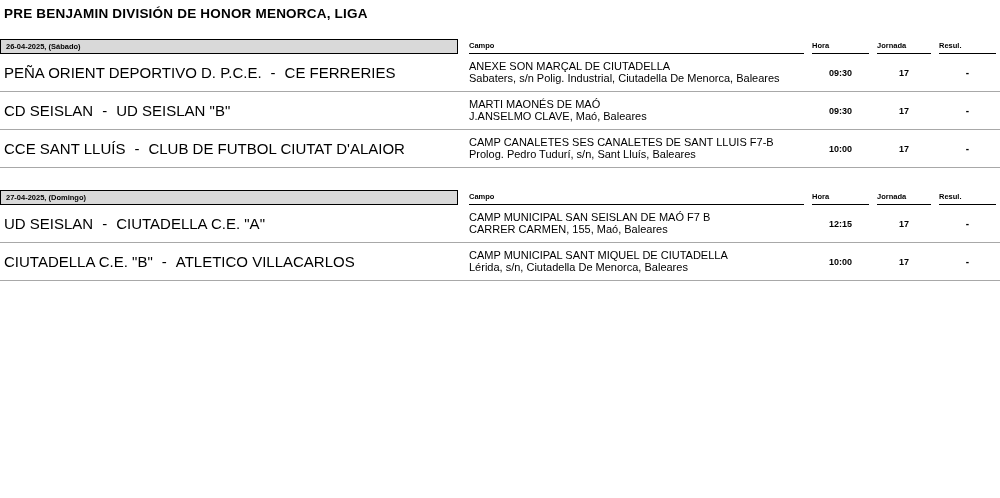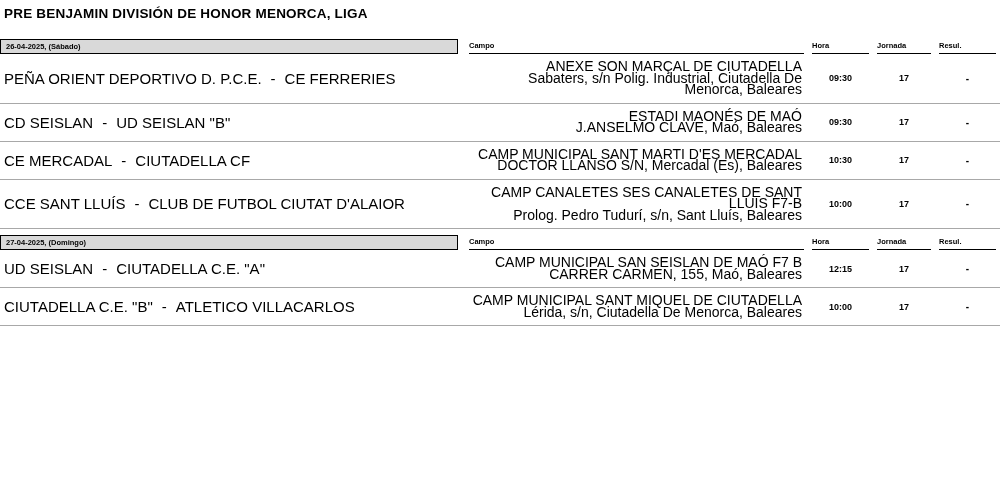--- a/index.html
+++ b/index.html
@@ -16,21 +16,21 @@
 
   .page-title {
     font-size: 13.5px;
     font-weight: bold;
     letter-spacing: 0.2px;
     padding: 6px 0 0 4px;
     margin: 0 8px 18px 0;
     white-space: nowrap;
   }
 
-  .group { width: 1000px; margin-bottom: 6px; }
+  .group { width: 1000px; margin-bottom: 22px; }
 
   table.sched {
     width: 1000px;
     border-collapse: collapse;
     table-layout: fixed;
   }
   col.c-match  { width: 463px; }
   col.c-venue  { width: 345px; }
   col.c-hora   { width: 65px; }
   col.c-jorn   { width: 62px; }
@@ -73,22 +73,22 @@
   }
   tr.match > td.match-cell {
     font-size: 15px;
     text-align: left;
     padding-left: 4px;
     white-space: nowrap;
     overflow: hidden;
   }
   .vs { display: inline-block; padding: 0 9px; }
   tr.match > td.venue-cell {
-    font-size: 14px;
-    text-align: right;
+    font-size: 11px;
+    text-align: left;
     line-height: 11.5px;
     padding-left: 6px;
     padding-right: 6px;
   }
   .venue-name { display: block; }
   .venue-addr { display: block; }
   tr.match > td.hora-cell,
   tr.match > td.jorn-cell,
   tr.match > td.res-cell {
     font-size: 9px;
@@ -139,34 +139,24 @@
                 <span class="venue-name">ANEXE SON MARÇAL DE CIUTADELLA</span>
                 <span class="venue-addr">Sabaters, s/n Polig. Industrial, Ciutadella De Menorca, Baleares</span>
               </td>
               <td class="hora-cell">09:30</td>
               <td class="jorn-cell">17</td>
               <td class="res-cell">-</td>
             </tr>
             <tr class="match">
               <td class="match-cell"><span>CD SEISLAN</span><span class="vs">-</span><span>UD SEISLAN "B"</span></td>
               <td class="venue-cell">
-                <span class="venue-name">ESTADI MAONÉS DE MAÓ</span>
+                <span class="venue-name">MARTI MAONÉS DE MAÓ</span>
                 <span class="venue-addr">J.ANSELMO CLAVE, Maó, Baleares</span>
               </td>
               <td class="hora-cell">09:30</td>
-              <td class="jorn-cell">17</td>
-              <td class="res-cell">-</td>
-            </tr>
-            <tr class="match">
-              <td class="match-cell"><span>CE MERCADAL</span><span class="vs">-</span><span>CIUTADELLA CF</span></td>
-              <td class="venue-cell">
-                <span class="venue-name">CAMP MUNICIPAL SANT MARTI D'ES MERCADAL</span>
-                <span class="venue-addr">DOCTOR LLANSÓ S/N, Mercadal (Es), Baleares</span>
-              </td>
-              <td class="hora-cell">10:30</td>
               <td class="jorn-cell">17</td>
               <td class="res-cell">-</td>
             </tr>
             <tr class="match">
               <td class="match-cell"><span>CCE SANT LLUÍS</span><span class="vs">-</span><span>CLUB DE FUTBOL CIUTAT D'ALAIOR</span></td>
               <td class="venue-cell">
                 <span class="venue-name">CAMP CANALETES SES CANALETES DE SANT LLUIS F7-B</span>
                 <span class="venue-addr">Prolog. Pedro Tudurí, s/n, Sant Lluís, Baleares</span>
               </td>
               <td class="hora-cell">10:00</td>

